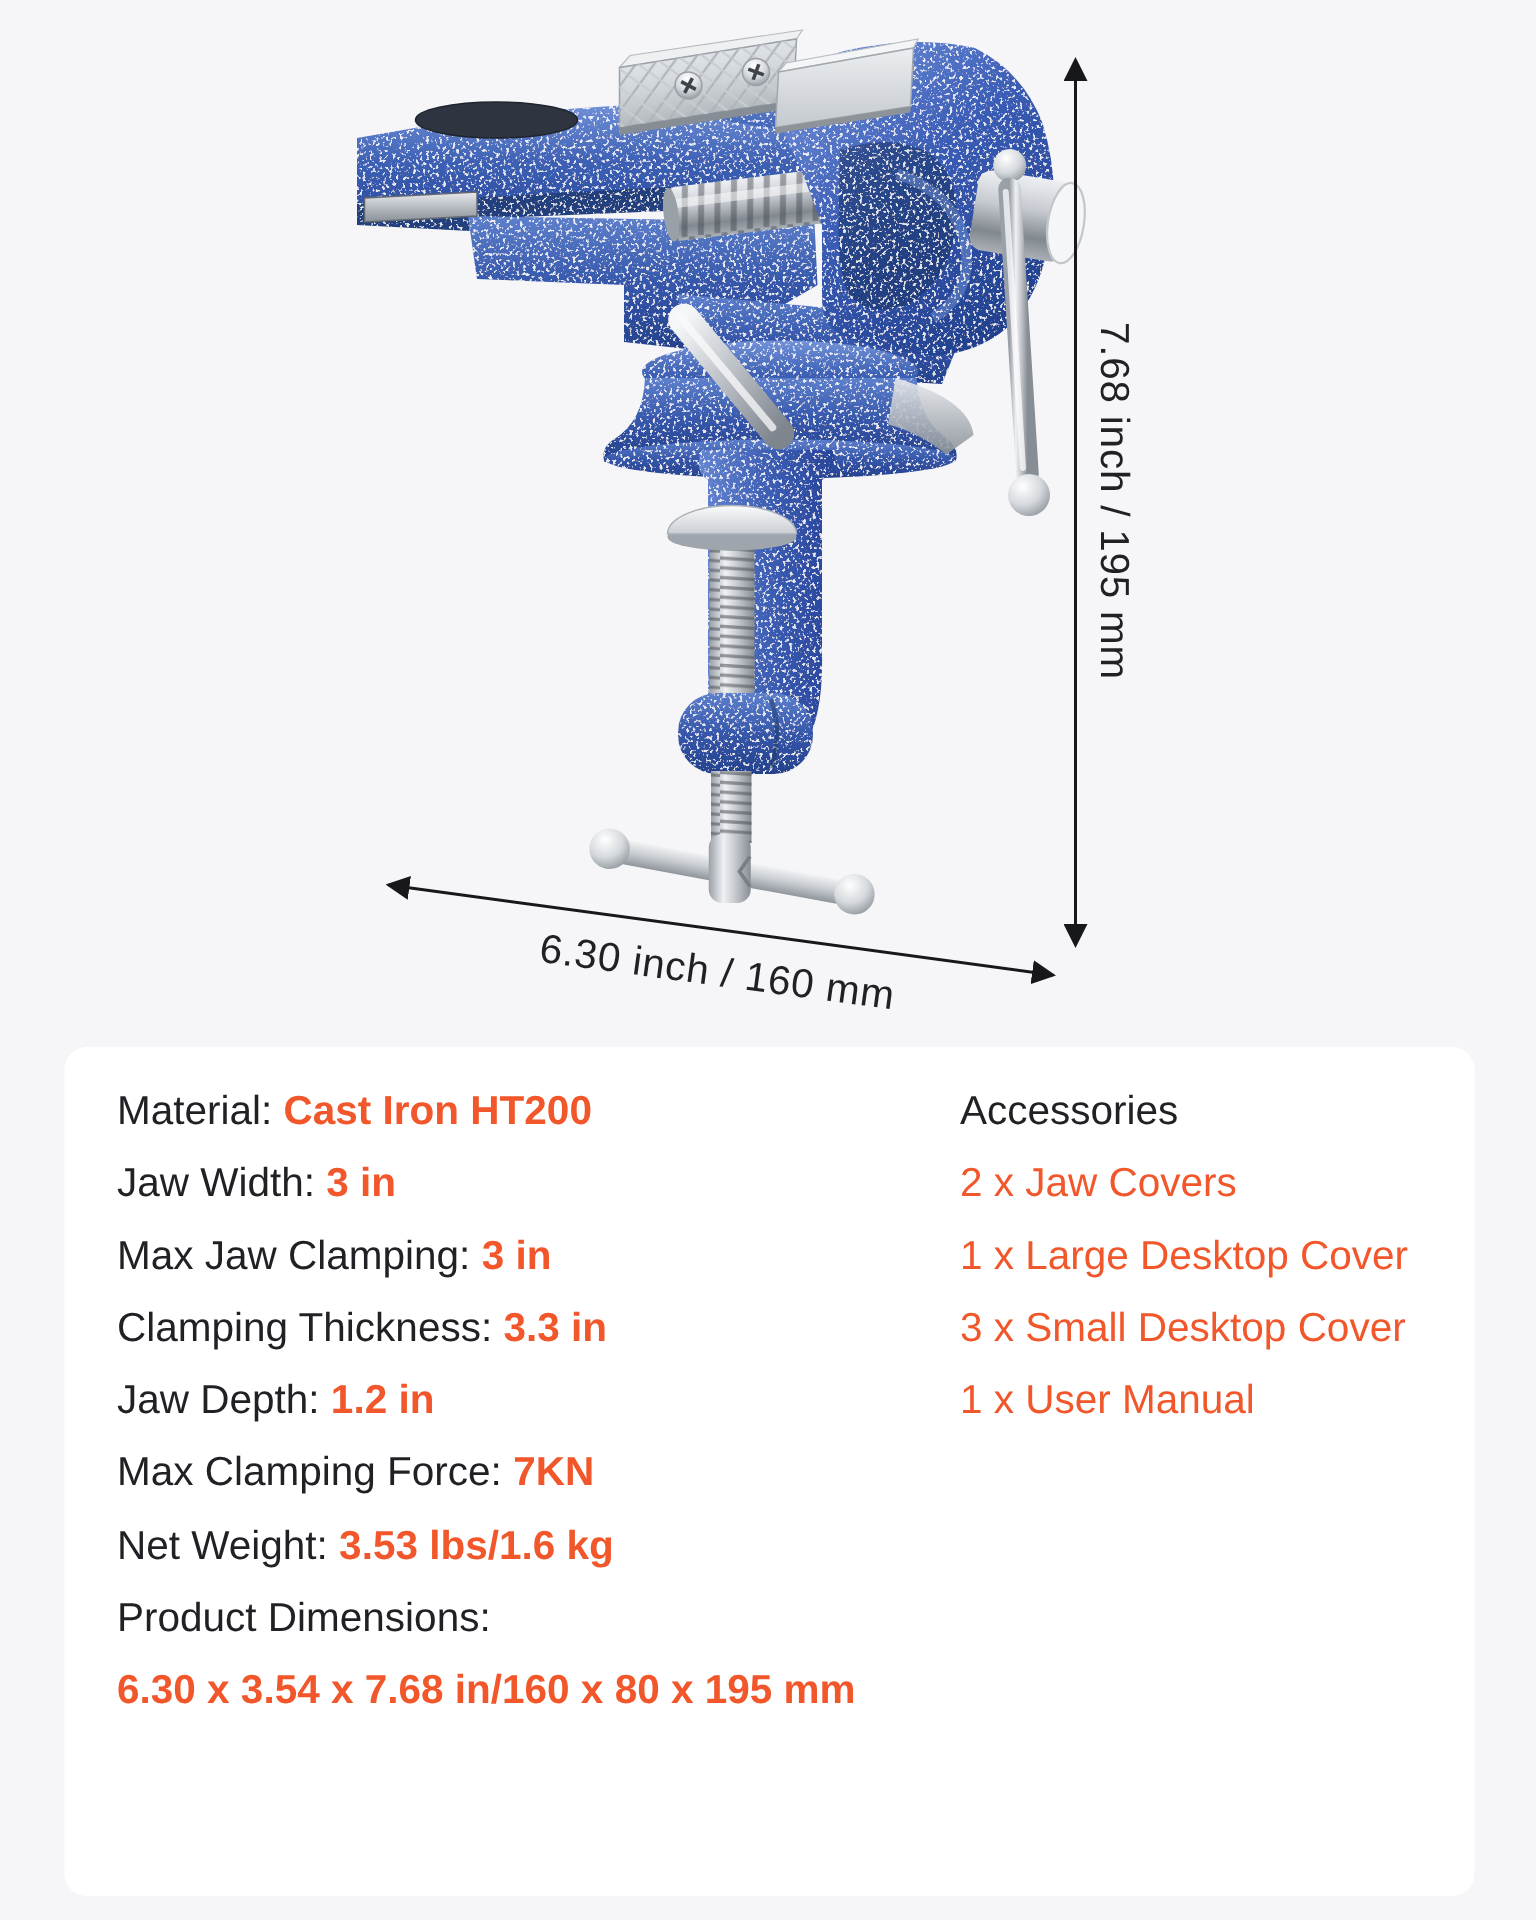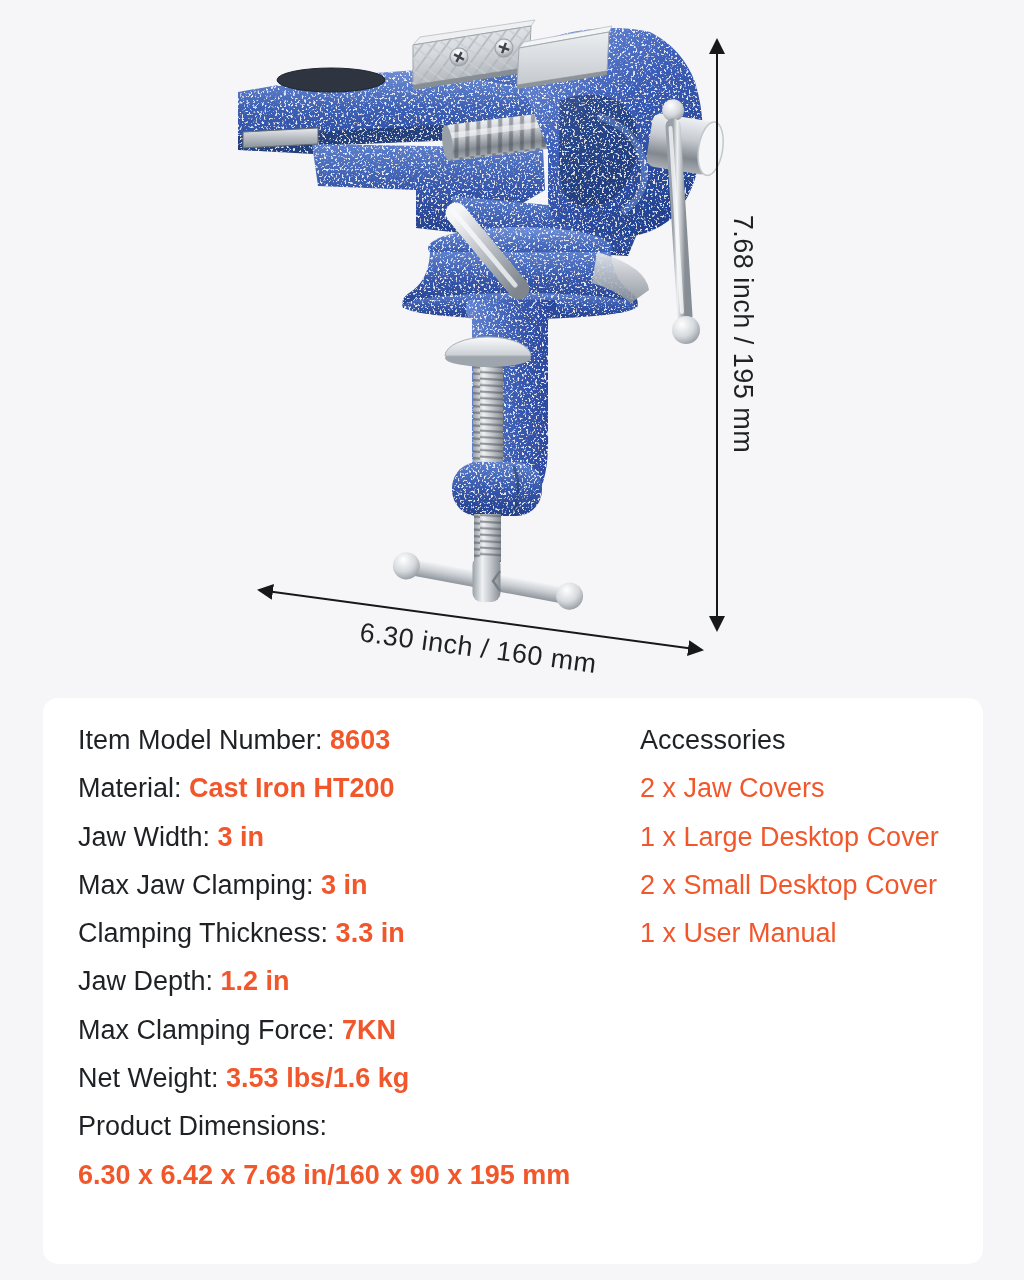--- a/index.html
+++ b/index.html
@@ -231,48 +231,47 @@
       </g>
       <g>
         <line x1="259" y1="590" x2="702" y2="650" stroke="#17181a" stroke-width="2" marker-start="url(#arrow)" marker-end="url(#arrow)"></line>
         <text class="dim-text" transform="translate(477,657) rotate(7.7)" text-anchor="middle">6.30 inch / 160 mm</text>
       </g>
     </svg>
   </div>
 
   <div class="spec-card">
     <div class="col col-left">
-  <div class="spec-row"><span class="spec-label">Item Model Number: </span><span class="spec-value">8603</span></div>
 
   <div class="spec-row"><span class="spec-label">Material: </span><span class="spec-value">Cast Iron HT200</span></div>
 
   <div class="spec-row"><span class="spec-label">Jaw Width: </span><span class="spec-value">3 in</span></div>
 
   <div class="spec-row"><span class="spec-label">Max Jaw Clamping: </span><span class="spec-value">3 in</span></div>
 
   <div class="spec-row"><span class="spec-label">Clamping Thickness: </span><span class="spec-value">3.3 in</span></div>
 
 
   <div class="spec-row"><span class="spec-label">Jaw Depth: </span><span class="spec-value">1.2 in</span></div>
 
   <div class="spec-row"><span class="spec-label">Max Clamping Force: </span><span class="spec-value">7KN</span></div>
 
   <div class="spec-row"><span class="spec-label">Net Weight: </span><span class="spec-value">3.53 lbs/1.6 kg</span></div>
 
   <div class="spec-row"><span class="spec-label">Product Dimensions:</span><span class="spec-value"></span></div>
 
-  <div class="spec-row"><span class="spec-label"></span><span class="spec-value">6.30 x 6.42 x 7.68 in/160 x 90 x 195 mm</span></div>
+  <div class="spec-row"><span class="spec-label"></span><span class="spec-value">6.30 x 3.54 x 7.68 in/160 x 80 x 195 mm</span></div>
 </div>
     <div class="col col-right">
       <div class="acc-title">Accessories</div>
       <div>
   <div class="acc-item">2 x Jaw Covers</div>
 
   <div class="acc-item">1 x Large Desktop Cover</div>
 
-  <div class="acc-item">2 x Small Desktop Cover</div>
+  <div class="acc-item">3 x Small Desktop Cover</div>
 
   <div class="acc-item">1 x User Manual</div>
 </div>
     </div>
   </div>
 
 </div>
 
 </body></html>

